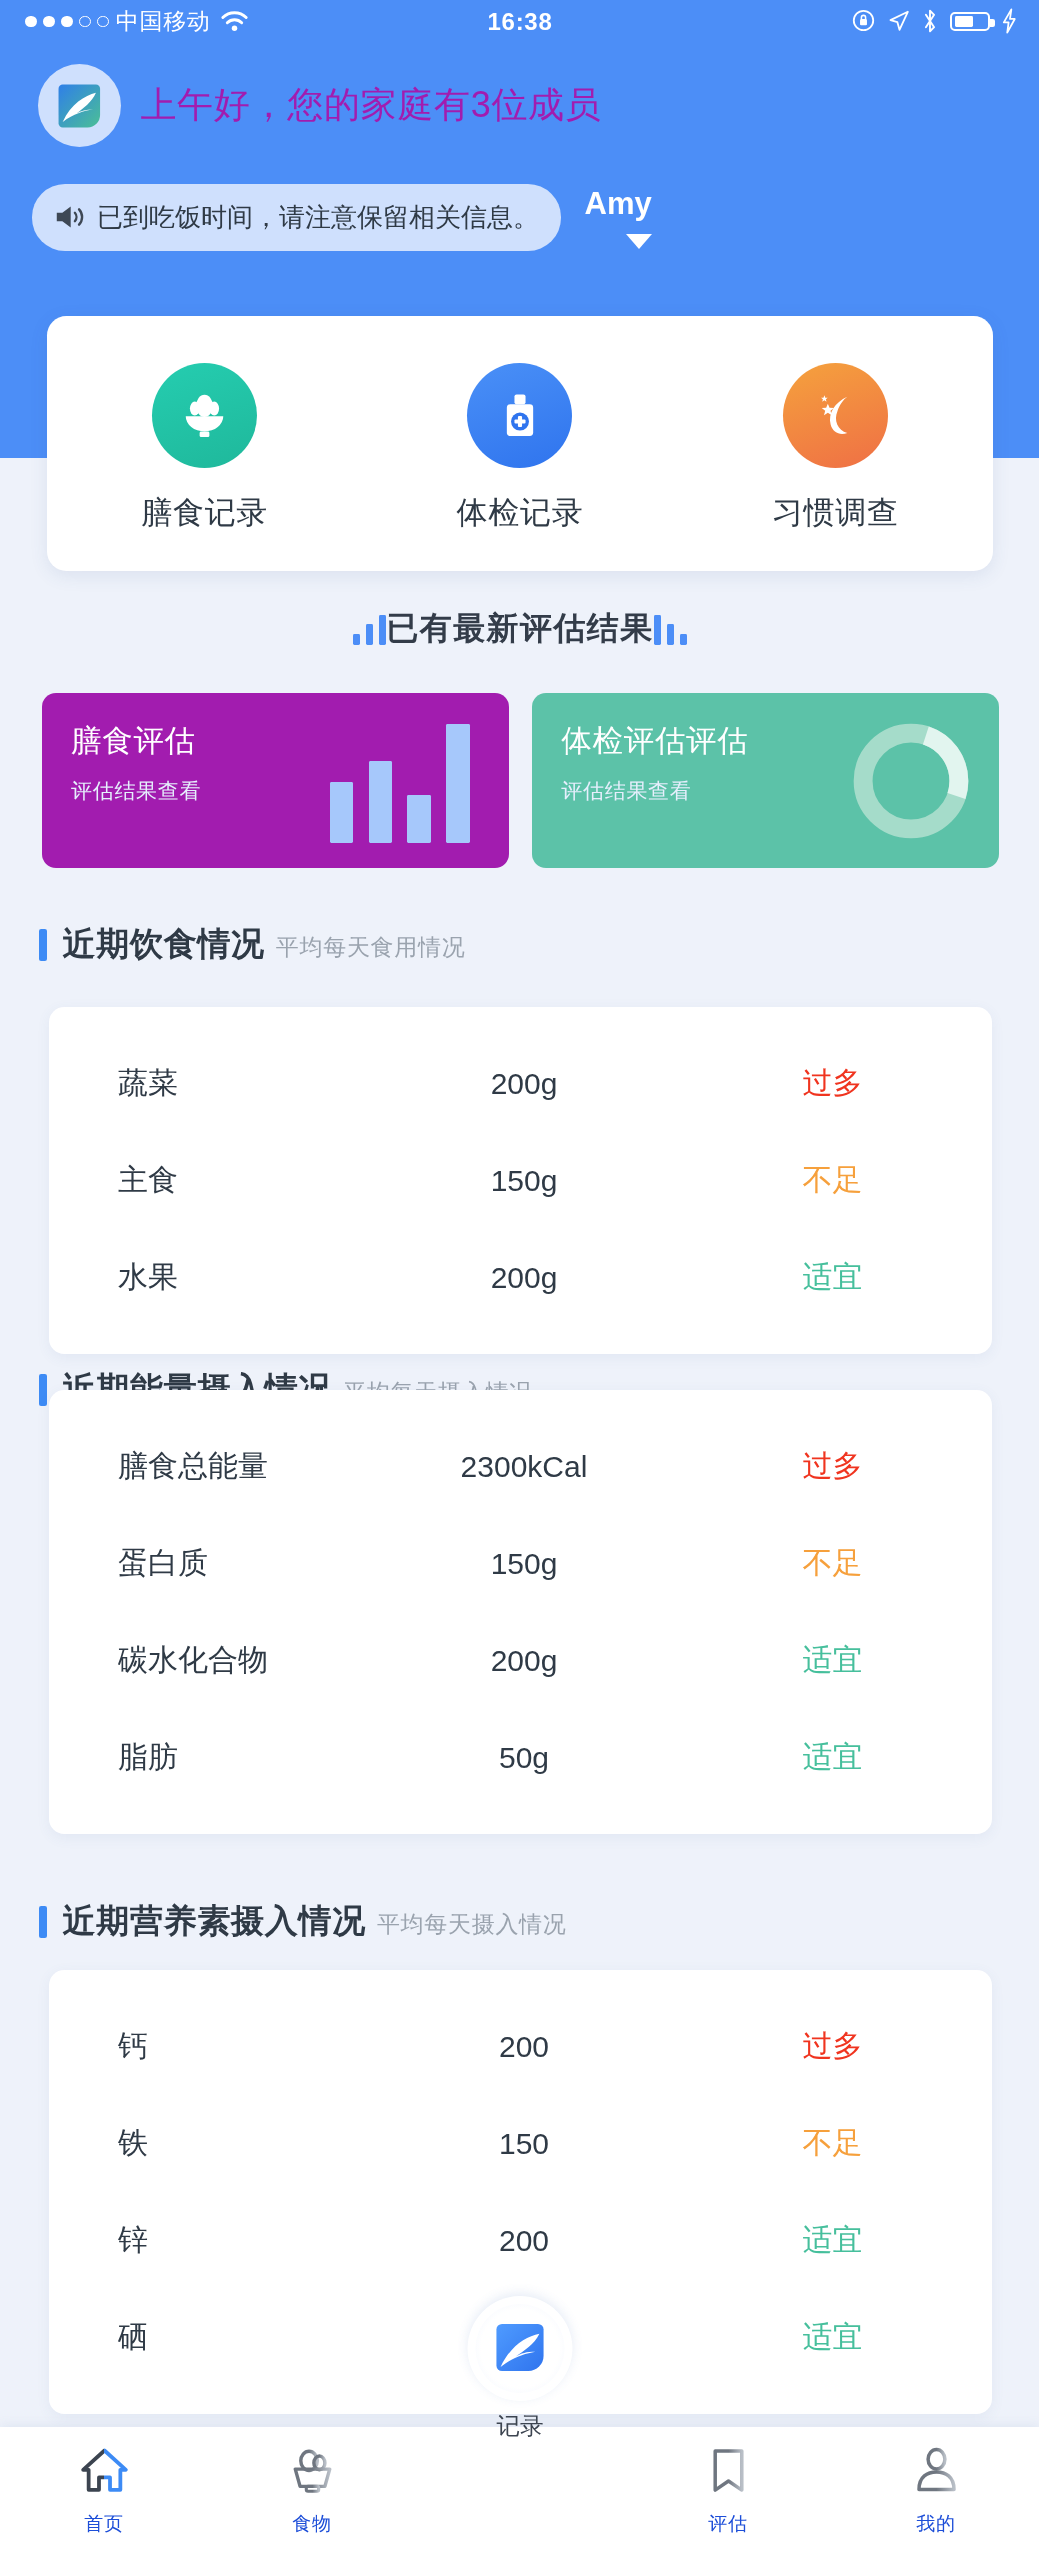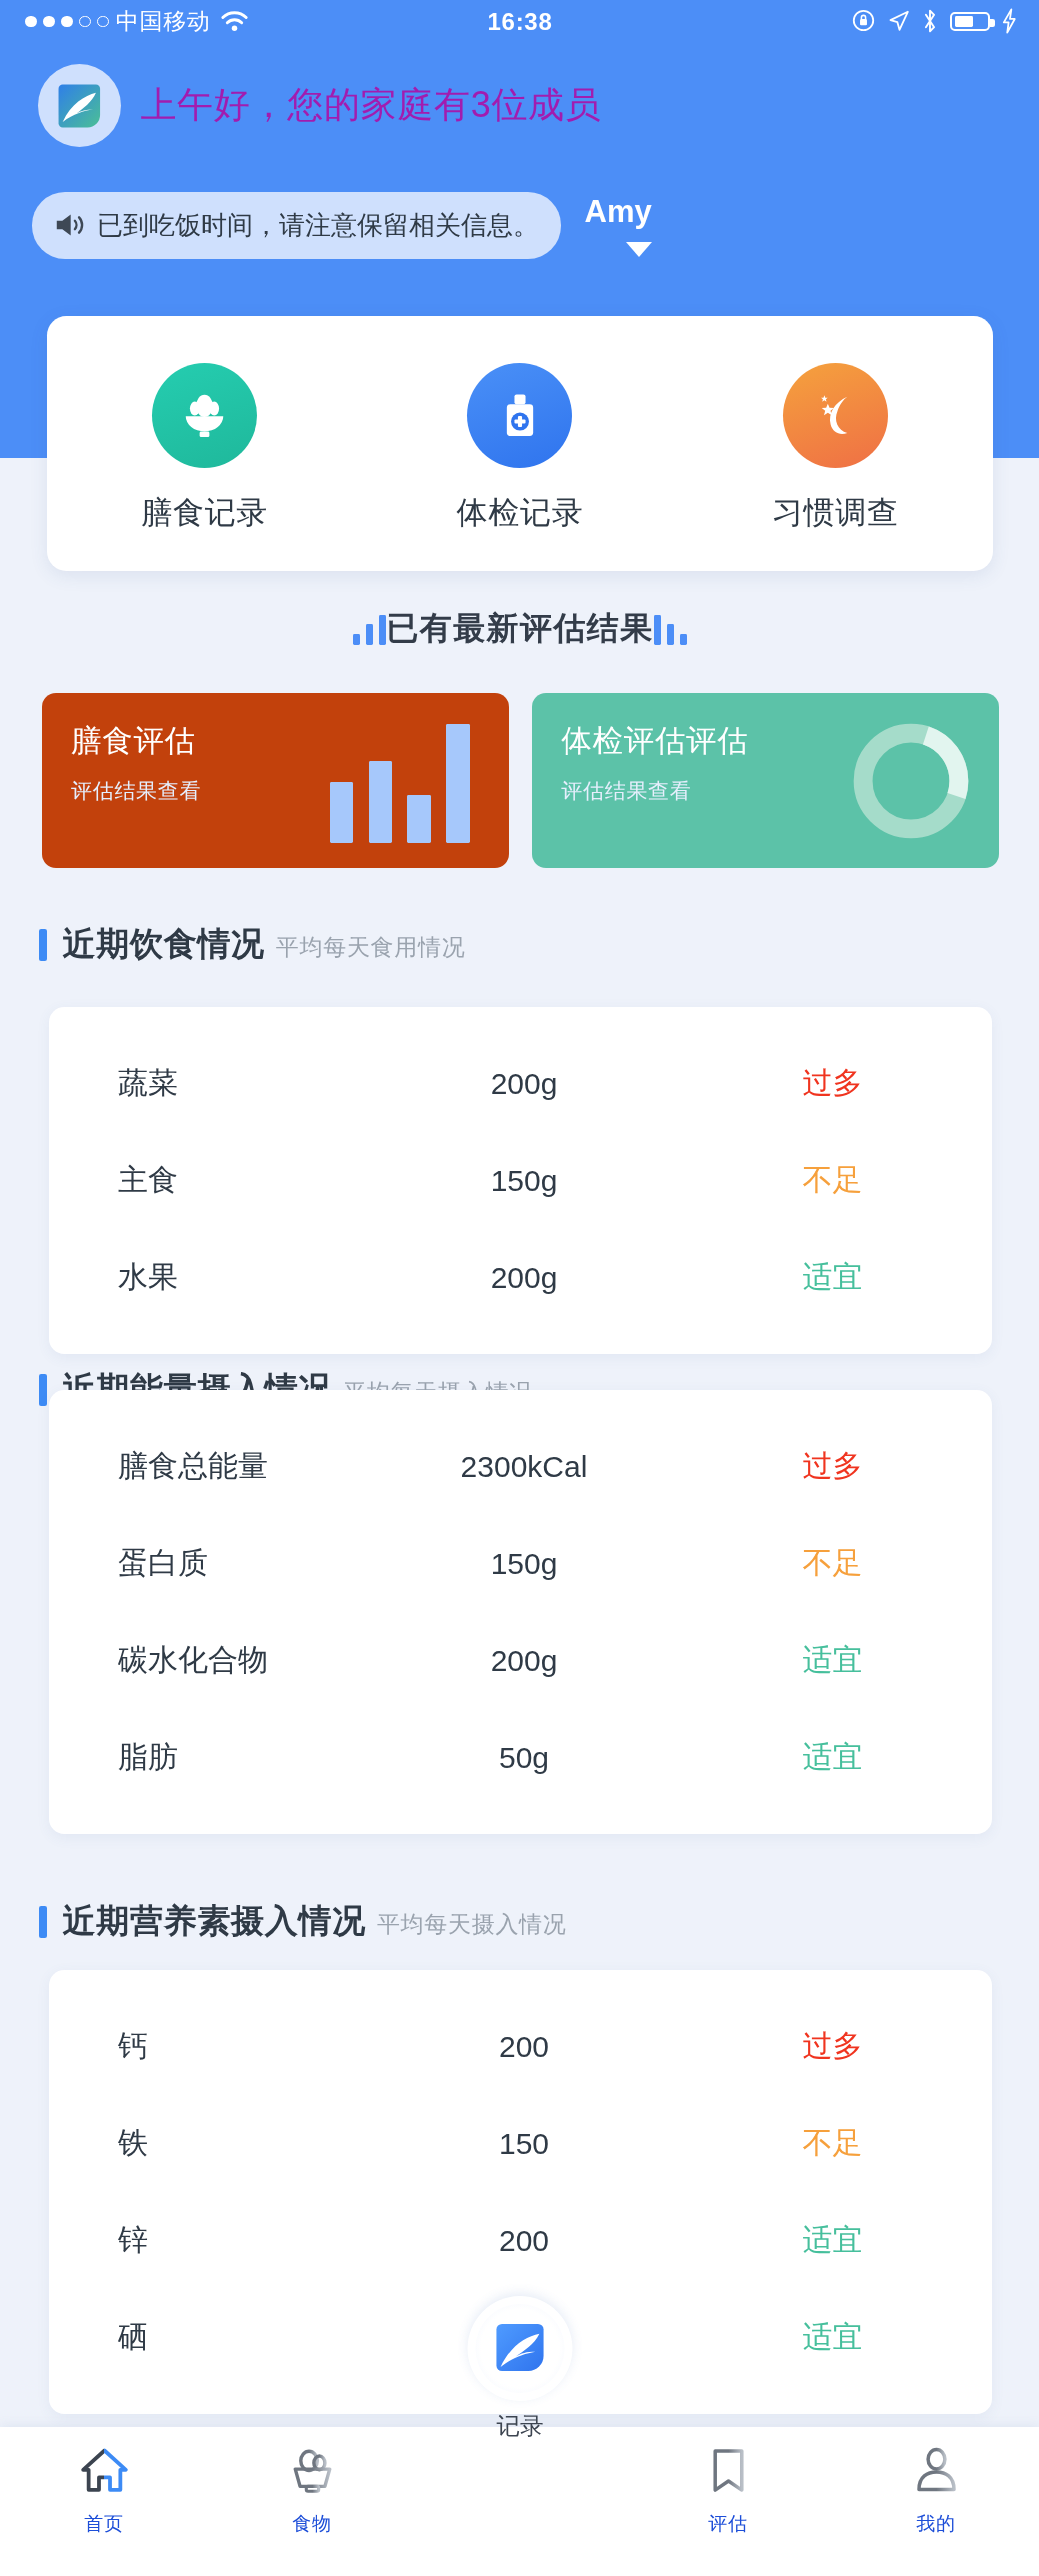--- a/index.html
+++ b/index.html
@@ -48,21 +48,21 @@
   .greeting { position:absolute; left:0; top:64px; width:1040px;
               display:flex; align-items:center; padding-left:38px; }
   .logo-circle {
     width:83px; height:83px; border-radius:50%;
     background:#cfe0fd; display:flex; align-items:center; justify-content:center;
     flex:0 0 auto;
   }
   .greet-text { color:#a21caf; font-size:36px; margin-left:19.4px; letter-spacing:0.7px; }
 
   
-  .notice-row { position:absolute; left:0; top:192px; width:841px;
+  .notice-row { position:absolute; left:0; top:184px; width:841px;
                 display:flex; align-items:center; padding:0 32px; }
   .notice-pill {
     background:#cfe0fd; border-radius:33px; height:67px;
     display:flex; align-items:center; padding:0 22px; gap:11px;
     flex:0 1 auto; max-width:735px;
   }
   .notice-text { font-size:26px; color:#2f3a46; white-space:nowrap; }
   .user-sel { display:flex; align-items:flex-end; gap:12.5px; margin-left:23.6px; color:#fff;flex-direction:column; }
   .user-name { font-size:31px; font-weight:bold; }
   .caret { width:0;height:0;border-left:13px solid transparent;border-right:13px solid transparent;border-top:15.3px solid #fff; }
@@ -89,21 +89,21 @@
   }
   .headline-title { font-size:32px; font-weight:bold; color:#333c49; letter-spacing:1.4px; }
   .eqbars { display:flex; align-items:flex-end; gap:5.5px; height:32px; }
   .eqbars i { display:block; width:7.6px; background:#4c8ef7; border-radius:1.4px; }
 
   
   .assess { position:absolute; left:42px; top:693px; width:957px;
             display:flex; gap:23.6px; }
   .acard { flex:1; height:175px; border-radius:14px; position:relative;
            padding:28px 0 0 29px; overflow:hidden; }
-  .acard.blue { background:#c2410c; }
+  .acard.blue { background:#a21caf; }
   .acard.green { background:#5cc2a8; }
   .acard-title { color:#fff; font-size:30.5px; letter-spacing:0.7px; }
   .acard-sub { color:#e6effd; font-size:21px; margin-top:15.3px; letter-spacing:0.7px; }
   .mini-bars {
     position:absolute; right:28px; bottom:25px; width:151px; height:119px;
     display:flex; align-items:flex-end; gap:15.3px;
   }
   .mini-bars i { display:block; width:23.6px; background:#a6c8fb; border-radius:1.4px; }
   .donut { position:absolute; right:25px; top:25px; width:126px; height:126px; }
 

